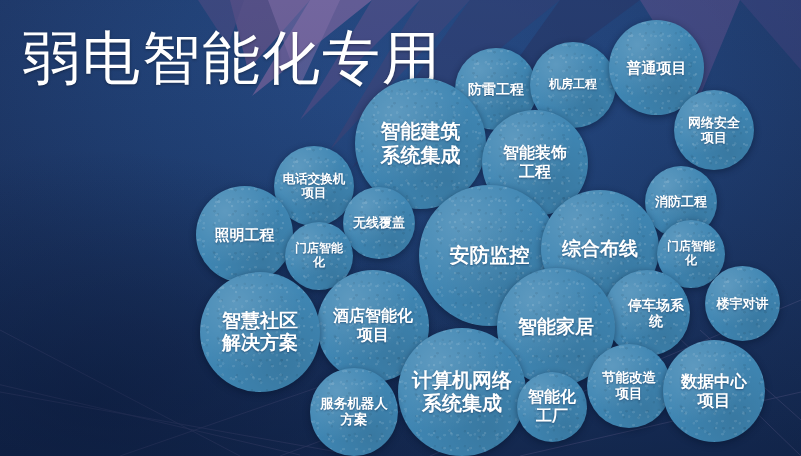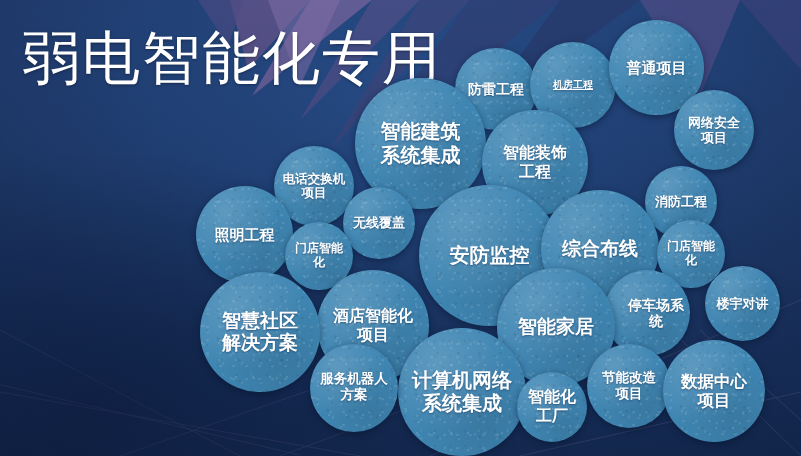--- a/index.html
+++ b/index.html
@@ -134,21 +134,21 @@
 
   <div class="bg-vignette"></div>
 
   <div class="title">弱电智能化专用</div>
 
   <div class="bubble-layer" id="bubble-layer">
       <div class="bubble" style="left: 455px; top: 48px; width: 82px; height: 82px; font-size: 14px; background-color: rgb(63, 134, 179); color: rgb(255, 255, 255);">
         <div class="noise"></div>
         <span class="label">防雷工程</span>
       </div>
-      <div class="bubble" style="left: 530px; top: 42px; width: 86px; height: 86px; font-size: 10px; background-color: rgb(63, 134, 179); color: rgb(255, 255, 255); text-decoration: underline;">
+      <div class="bubble" style="left: 530px; top: 42px; width: 86px; height: 86px; font-size: 12px; background-color: rgb(63, 134, 179); color: rgb(255, 255, 255);">
         <div class="noise"></div>
         <span class="label">机房工程</span>
       </div>
       <div class="bubble" style="left: 609px; top: 20px; width: 95px; height: 95px; font-size: 15px; background-color: rgb(63, 134, 179); color: rgb(255, 255, 255);">
         <div class="noise"></div>
         <span class="label">普通项目</span>
       </div>
       <div class="bubble" style="left: 674px; top: 90px; width: 80px; height: 80px; font-size: 13px; background-color: rgb(63, 134, 179); color: rgb(255, 255, 255);">
         <div class="noise"></div>
         <span class="label">网络安全
@@ -220,21 +220,21 @@
       </div>
       <div class="bubble" style="left: 497px; top: 268px; width: 118px; height: 118px; font-size: 19px; background-color: rgb(63, 134, 179); color: rgb(255, 255, 255);">
         <div class="noise"></div>
         <span class="label">智能家居</span>
       </div>
       <div class="bubble" style="left: 398px; top: 328px; width: 128px; height: 128px; font-size: 20px; background-color: rgb(63, 134, 179); color: rgb(255, 255, 255);">
         <div class="noise"></div>
         <span class="label">计算机网络
 系统集成</span>
       </div>
-      <div class="bubble" style="left: 310px; top: 344px; width: 88px; height: 88px; font-size: 13.5px; background-color: rgb(63, 134, 179); color: rgb(255, 255, 255); font-family: Liberation Mono, monospace;">
+      <div class="bubble" style="left: 310px; top: 368px; width: 88px; height: 88px; font-size: 13.5px; background-color: rgb(63, 134, 179); color: rgb(255, 255, 255);">
         <div class="noise"></div>
         <span class="label">服务机器人
 方案</span>
       </div>
       <div class="bubble" style="left: 517px; top: 372px; width: 70px; height: 70px; font-size: 16px; background-color: rgb(63, 134, 179); color: rgb(255, 255, 255);">
         <div class="noise"></div>
         <span class="label">智能化
 工厂</span>
       </div>
       <div class="bubble" style="left: 587px; top: 344px; width: 84px; height: 84px; font-size: 13.5px; background-color: rgb(63, 134, 179); color: rgb(255, 255, 255);">

